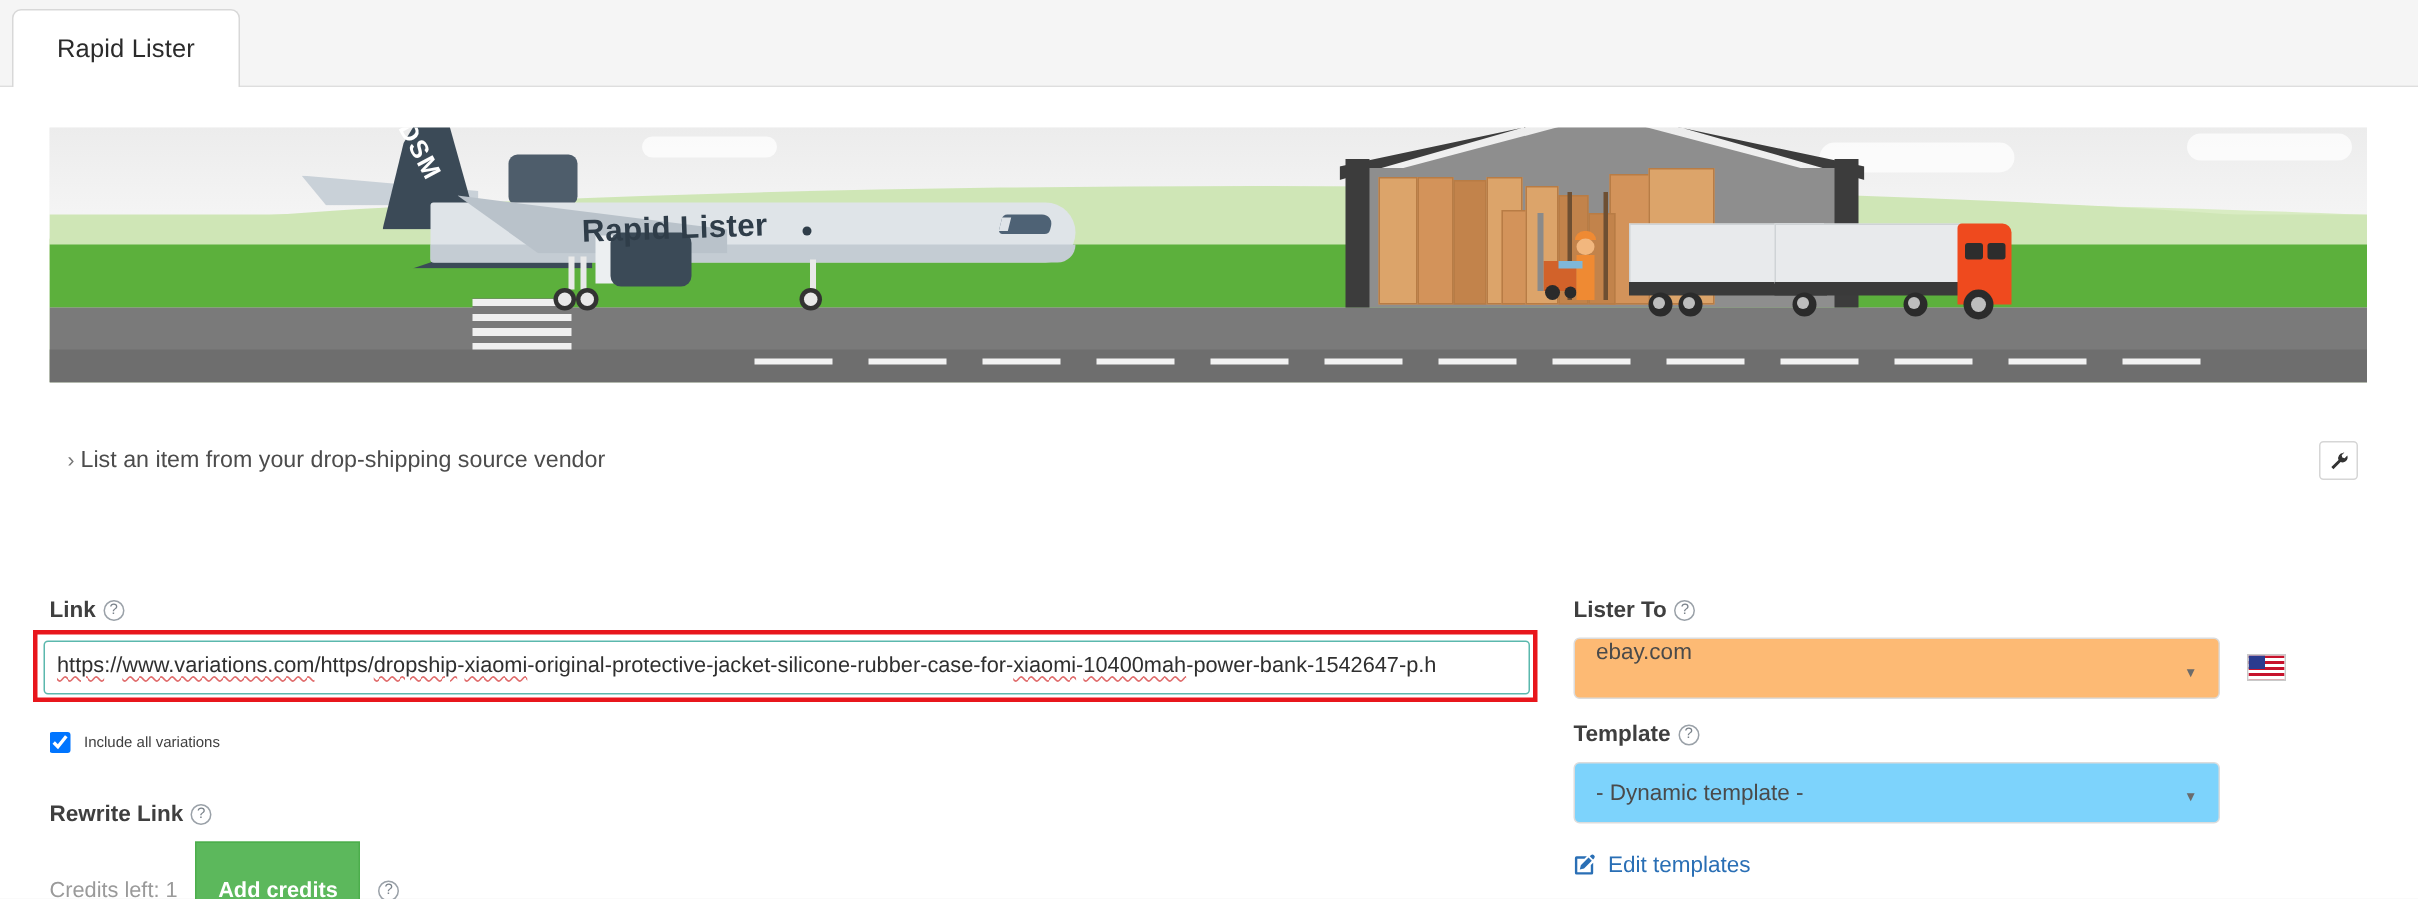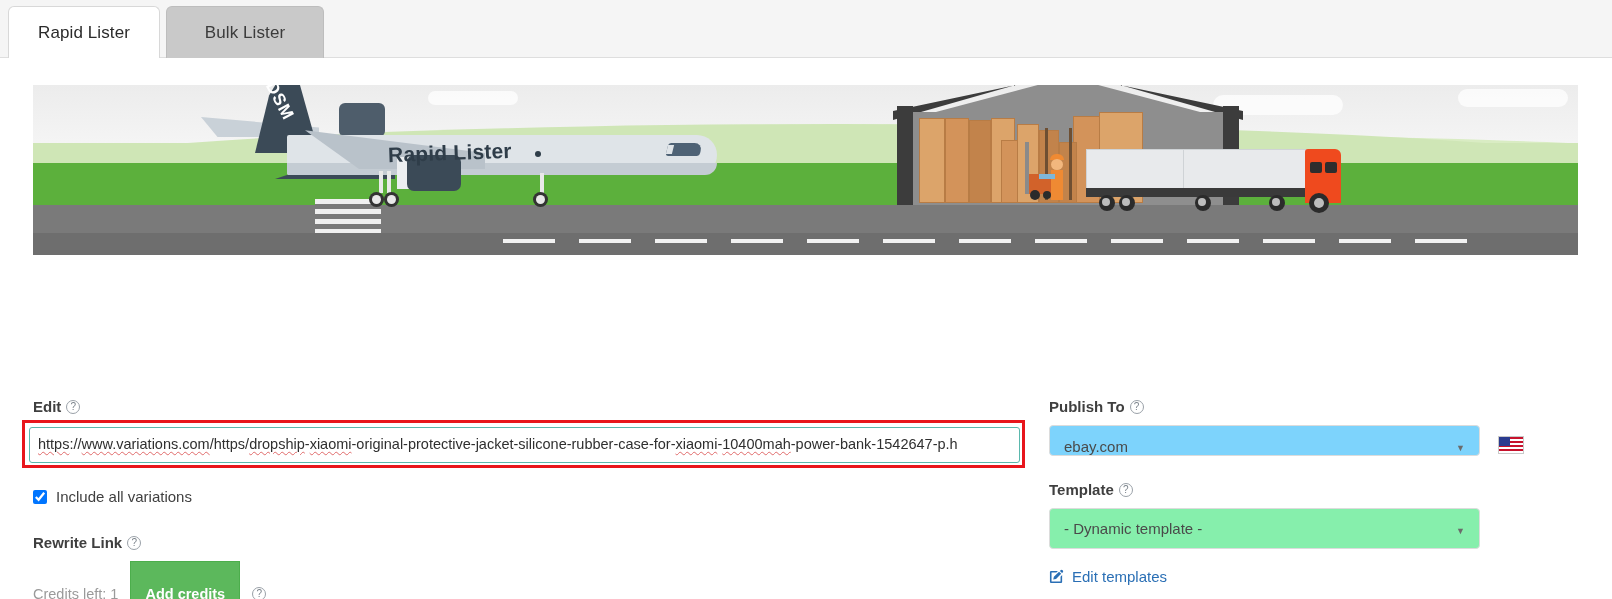--- a/index.html
+++ b/index.html
@@ -275,83 +275,80 @@
     font-size: 14.5px; color: #2f2f2f;
     white-space: nowrap; overflow: hidden;
     pointer-events: none;
   }
   .sp { text-decoration: underline; text-decoration-style: wavy;
         text-decoration-color: #e06a6a; text-decoration-thickness: 1px;
         text-underline-offset: 2px; }
 
   .cbrow { position: absolute; left: 33px; top: 430px; display:flex; align-items:center; }
   .cbrow input { width: 14px; height: 14px; margin: 0 9px 0 0; cursor:pointer; }
-  .cbrow label { font-size: 15px; color: #3f3f3f; cursor: pointer; }
+  .cbrow label { font-size: 10px; color: #3f3f3f; cursor: pointer; }
 
   .rewrite-label { position: absolute; left: 33px; top: 476px; }
   .credits-row { position: absolute; left: 33px; top: 503px; display: flex; align-items: center; }
   .credits-text { font-size: 14.5px; color: #9a9a9a; margin-right: 12px; white-space: nowrap; }
   .btn-green {
     background: #5cb85c; border: 1px solid #4cae4c; border-radius: 0;
     color: #ffffff; font-size: 14.5px; font-weight: bold;
     padding: 24px 14px; cursor: pointer; white-space: nowrap;
   }
   .credits-q { margin-left: 12px; }
 
   
   .publish-label { position: absolute; left: 1049px; top: 340px; }
   .publish-select {
     position: absolute; left: 1049px; top: 367px;
-    width: 431px; height: 31px;
+    width: 431px; height: 41px;
     border: 1px solid #dcdcdc; border-radius: 4px;
-    background: #7dd3fc;
-    display: flex; align-items: flex-end;
+    background: #fdba74;
+    display: flex; align-items: flex-start;
     padding: 0 14px;
     font-size: 15px; color: #4a4a4a;
     cursor: pointer;
   }
   .caret { position: absolute; right: 14px; top: 17px; font-size: 9px; color: #6b6b6b; }
   .flag {
     position: absolute; left: 1498px; top: 378px;
     width: 26px; height: 18px; border: 1px solid #c9c9c9;
     overflow: hidden; background:#fff;
   }
   .flag .stripes { position:absolute; inset:0;
     background: repeating-linear-gradient(#c7122c 0 2px, #ffffff 2px 4px); }
   .flag .canton { position:absolute; left:0; top:0; width:11px; height:9px; background:#2a3b8f; }
 
   .template-label { position: absolute; left: 1049px; top: 423px; }
   .template-select {
     position: absolute; left: 1049px; top: 450px;
     width: 431px; height: 41px;
     border: 1px solid #dcdcdc; border-radius: 4px;
-    background: #86efac;
+    background: #7dd3fc;
     display: flex; align-items: center;
     padding: 0 14px;
     font-size: 15px; color: #4a4a4a;
     cursor: pointer;
   }
   .edit-link {
     position: absolute; left: 1049px; top: 510px;
     display: flex; align-items: center;
     font-size: 15px; color: #2a6fb5;
     text-decoration: none; cursor: pointer;
     white-space: nowrap;
   }
   .edit-link .pen { margin-right: 8px; display:flex; }
 </style>
 </head>
 <body>
 
 <div class="tabbar">
   <div class="tab active">
     <span>Rapid Lister</span>
-  </div>
-  <div class="tab inactive">
-    <span>Bulk Lister</span>
   </div>
 </div>
 
 <div class="card">
 
   <div class="banner">
     <div class="sky-haze"></div>
     <div class="cloud" style="left:1180px;top:10px;width:130px;height:20px;"></div>
     <div class="cloud" style="left:1425px;top:4px;width:110px;height:18px;"></div>
     <div class="cloud" style="left:395px;top:6px;width:90px;height:14px;"></div>
@@ -459,23 +456,33 @@
       </div>
 
     <div class="cab" style="left:1272px;bottom:52px;width:36px;height:54px;"></div>
     <div class="cab-win" style="left:1277px;bottom:82px;width:12px;height:11px;"></div>
     <div class="cab-win" style="left:1292px;bottom:82px;width:12px;height:11px;"></div>
     <div class="wheel" style="left:1276px;bottom:42px;width:20px;height:20px;">
         <i style="left:5px;top:5px;width:10px;height:10px;"></i>
       </div>
   </div>
 
+  <div class="section-head">
+    <div class="collapse-toggle">
+      <span class="chev">›</span><span>List an item from your drop-shipping source vendor</span>
+    </div>
+    <div class="tool-btn">
+      <svg width="13" height="13" viewBox="0 0 16 16">
+        <path d="M11.3 1.2a4.2 4.2 0 0 0-3.9 5.7L1.5 12.8l1.7 1.7 5.9-5.9a4.2 4.2 0 0 0 5.5-5.3l-2.2 2.2-1.9-.5-.5-1.9 2.2-2.2a4.3 4.3 0 0 0-.9-.1z" fill="#333"></path>
+      </svg>
+    </div>
+  </div>
 
   <div class="fieldlabel link-label">
-    <span>Edit</span><span class="qmark">?</span>
+    <span>Link</span><span class="qmark">?</span>
   </div>
 
   <div class="link-outline">
     <input class="link-input" type="text" value="https://www.chinabrands.com/item/dropship-xiaomi-original-protective-jacket-silicone-rubber-case-for-xiaomi-10400mah-power-bank-1227073-p.h" style="color: transparent;">
   </div>
   <div class="link-overlay" id="linkOverlay">
       <span><span class="sp">https</span><span>://</span><span class="sp">www.variations.com</span><span>/https/</span><span class="sp">dropship</span><span>-</span><span class="sp">xiaomi</span><span>-original-protective-jacket-silicone-rubber-case-for-</span><span class="sp">xiaomi</span><span>-</span><span class="sp">10400mah</span><span>-power-bank-1542647-p.h</span></span>
     </div>
 
   <div class="cbrow">
@@ -487,21 +494,21 @@
     <span>Rewrite Link</span><span class="qmark">?</span>
   </div>
 
   <div class="credits-row">
     <span class="credits-text">Credits left: 1</span>
     <button class="btn-green">Add credits</button>
     <span class="qmark credits-q">?</span>
   </div>
 
   <div class="fieldlabel publish-label">
-    <span>Publish To</span><span class="qmark">?</span>
+    <span>Lister To</span><span class="qmark">?</span>
   </div>
   <div class="publish-select">
     <span>ebay.com</span>
     <span class="caret">▼</span>
   </div>
   <div class="flag">
     <div class="stripes"></div>
     <div class="canton"></div>
   </div>
 

